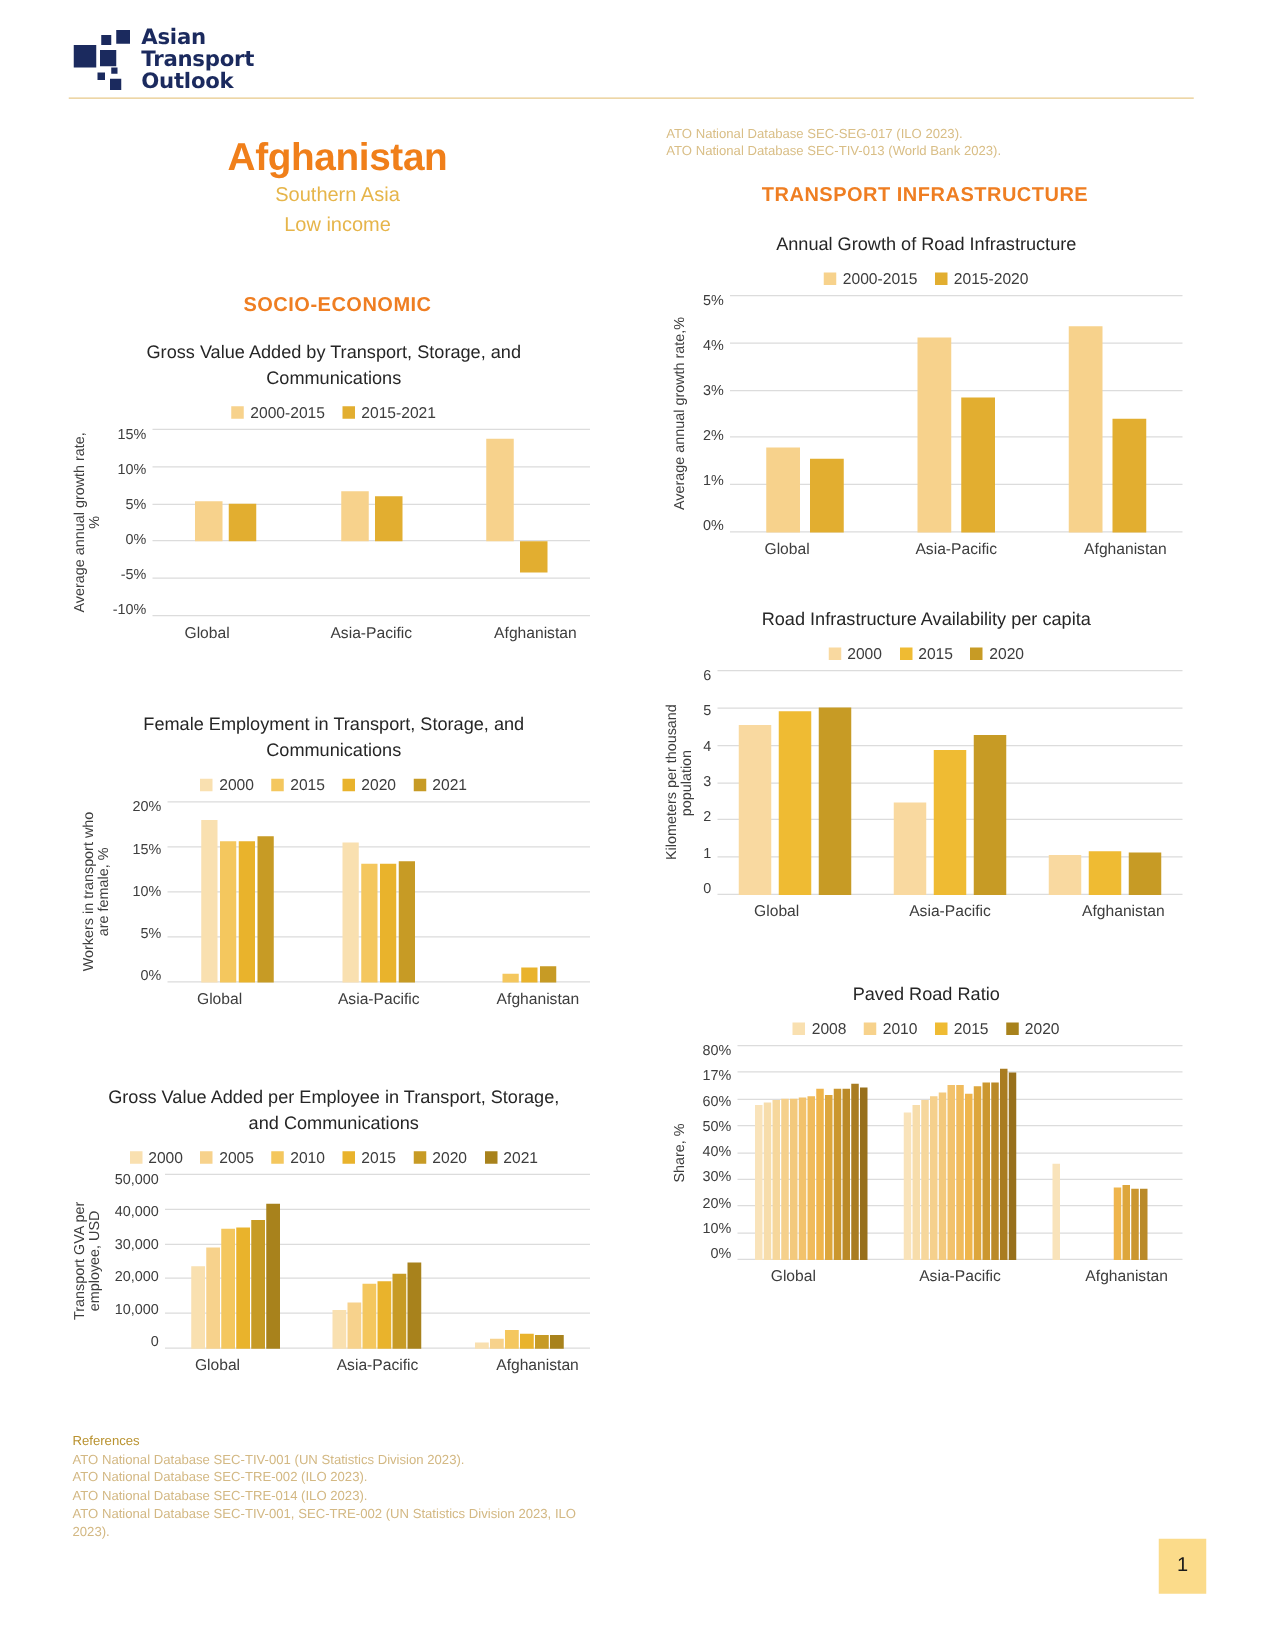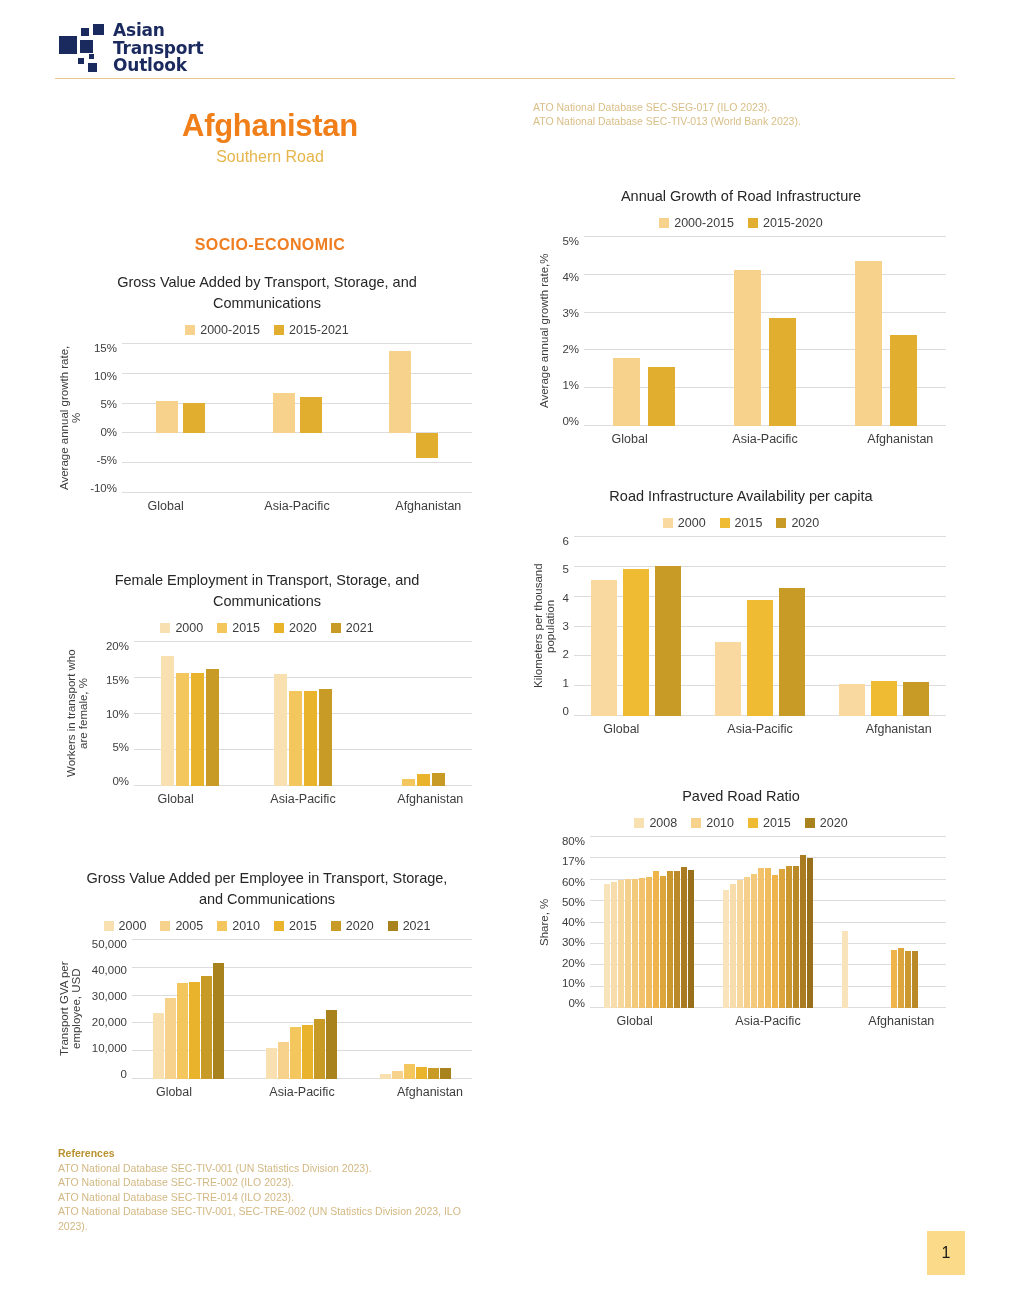--- a/index.html
+++ b/index.html
@@ -47,21 +47,21 @@
   .grid{position:absolute;left:0;right:0;top:0;bottom:0;}
   .grid i{position:absolute;left:0;right:0;height:1px;background:#dcdcdc;}
   .bars{position:absolute;left:0;right:0;top:0;bottom:0;display:flex;}
   .group{flex:1;position:relative;display:flex;align-items:flex-end;justify-content:center;}
   .bar{position:relative;}
   .xaxis{display:flex;margin-left:0;font-size:12.5px;color:#3d3d3d;gap:44px;}
   .xaxis span{flex:1;text-align:center;padding-top:6px;}
 
   
   .refs{position:absolute;left:58px;top:1146px;font-size:10.5px;color:#D3B883;line-height:14.5px;}
-  .refs b{color:#B9922F;font-weight:700;font-size:10.5px;text-align:center;}
+  .refs b{color:#B9922F;font-weight:400;font-size:10.5px;text-align:center;}
   .pagebox{position:absolute;left:927px;top:1231px;width:38px;height:44px;background:#FBDB8A;
     display:flex;align-items:center;justify-content:center;font-size:16px;color:#1a1a1a;}
 </style>
 </head>
 <body>
 
 <div class="page">
 
   <div class="logo-wrap">
     <div class="logo-mark">
@@ -75,28 +75,30 @@
     </div>
     <div class="logo-text">
       <div>Asian</div>
       <div>Transport</div>
       <div>Outlook</div>
     </div>
   </div>
   <div class="hr-gold"></div>
 
   <div class="country">Afghanistan</div>
-  <div class="region">Southern Road</div>
+  <div class="region">Southern Asia</div>
+  <div class="income">Low income</div>
 
   <div class="src-top">
     <div>ATO National Database SEC-SEG-017 (ILO 2023).</div>
     <div>ATO National Database SEC-TIV-013 (World Bank 2023).</div>
   </div>
 
   <div class="sec-head" id="sec-socio">SOCIO-ECONOMIC</div>
+  <div class="sec-head" id="sec-infra">TRANSPORT INFRASTRUCTURE</div>
 
   <div class="chart" id="c0" style="left:62px;top:272px;width:410px;height:290px;">
       <div class="ch-title" style="margin: 0px auto; width: 360px;">Gross Value Added by Transport, Storage, and Communications</div>
       <div class="legend">
         <span class="li">
           <span class="sw" style="background: rgb(247, 210, 140);"></span>
           <span>2000-2015</span>
         </span>
         <span class="li">
           <span class="sw" style="background: rgb(226, 174, 48);"></span>

